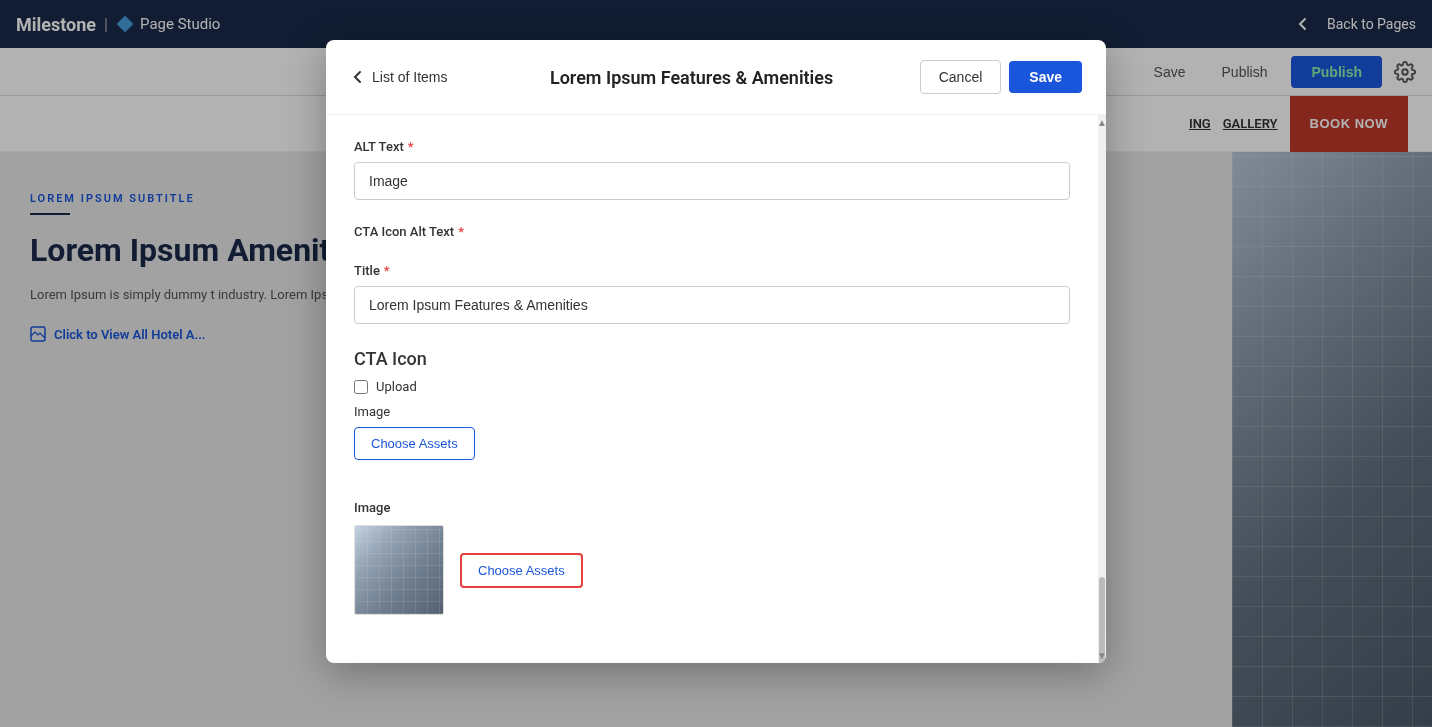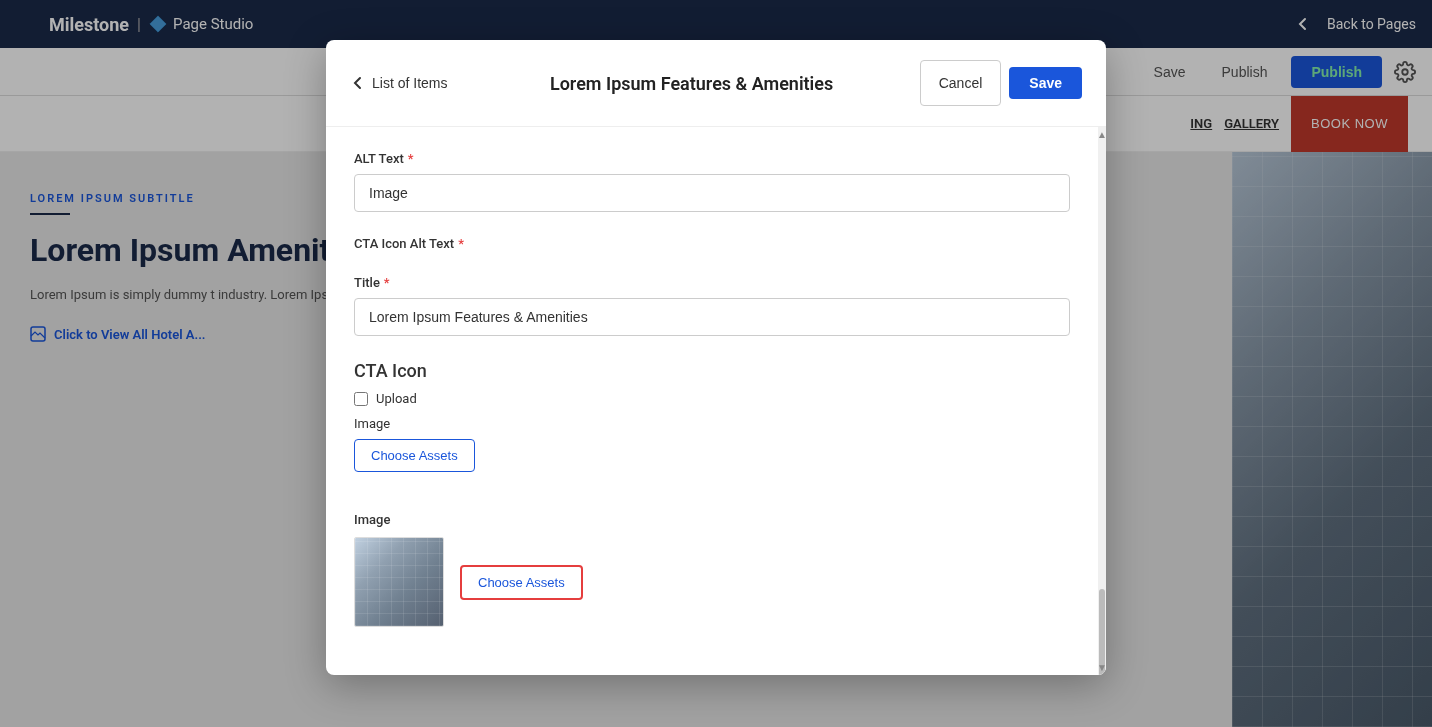--- a/index.html
+++ b/index.html
@@ -15,21 +15,20 @@
       position: relative;
       z-index: 10;
     }
     .nav-logo {
       display: flex;
       align-items: center;
       gap: 8px;
       color: white;
       font-weight: bold;
       font-size: 18px;
-      margin-left: 33px;
     }
     .nav-divider { color: #aaa; margin: 0 8px; }
     .nav-page-studio {
       display: flex;
       align-items: center;
       gap: 6px;
       color: white;
       font-size: 15px;
     }
     .diamond-icon {
@@ -134,21 +133,21 @@
       color: #333;
       text-decoration: underline;
       cursor: pointer;
     }
     .btn-book-now {
       background: #c0392b;
       color: white;
       border: none;
       padding: 22px 20px;
       font-size: 13px;
-      font-weight: 400;
+      font-weight: 700;
       cursor: pointer;
       letter-spacing: 0.5px;
     }
 
     
     .page-content {
       display: flex;
       height: calc(100% - 56px);
     }
     .page-left {
@@ -257,21 +256,21 @@
       font-size: 18px;
       font-weight: 600;
       color: #222;
       flex: 1;
       text-align: center;
     }
     .modal-cancel-btn {
       background: white;
       border: 1px solid #ccc;
       color: #333;
-      padding: 14px 18px;
+      padding: 8px 18px;
       border-radius: 4px;
       font-size: 14px;
       cursor: pointer;
       margin-right: 8px;
     }
     .modal-save-btn {
       background: #1a56db;
       color: white;
       border: none;
       border-radius: 4px;

